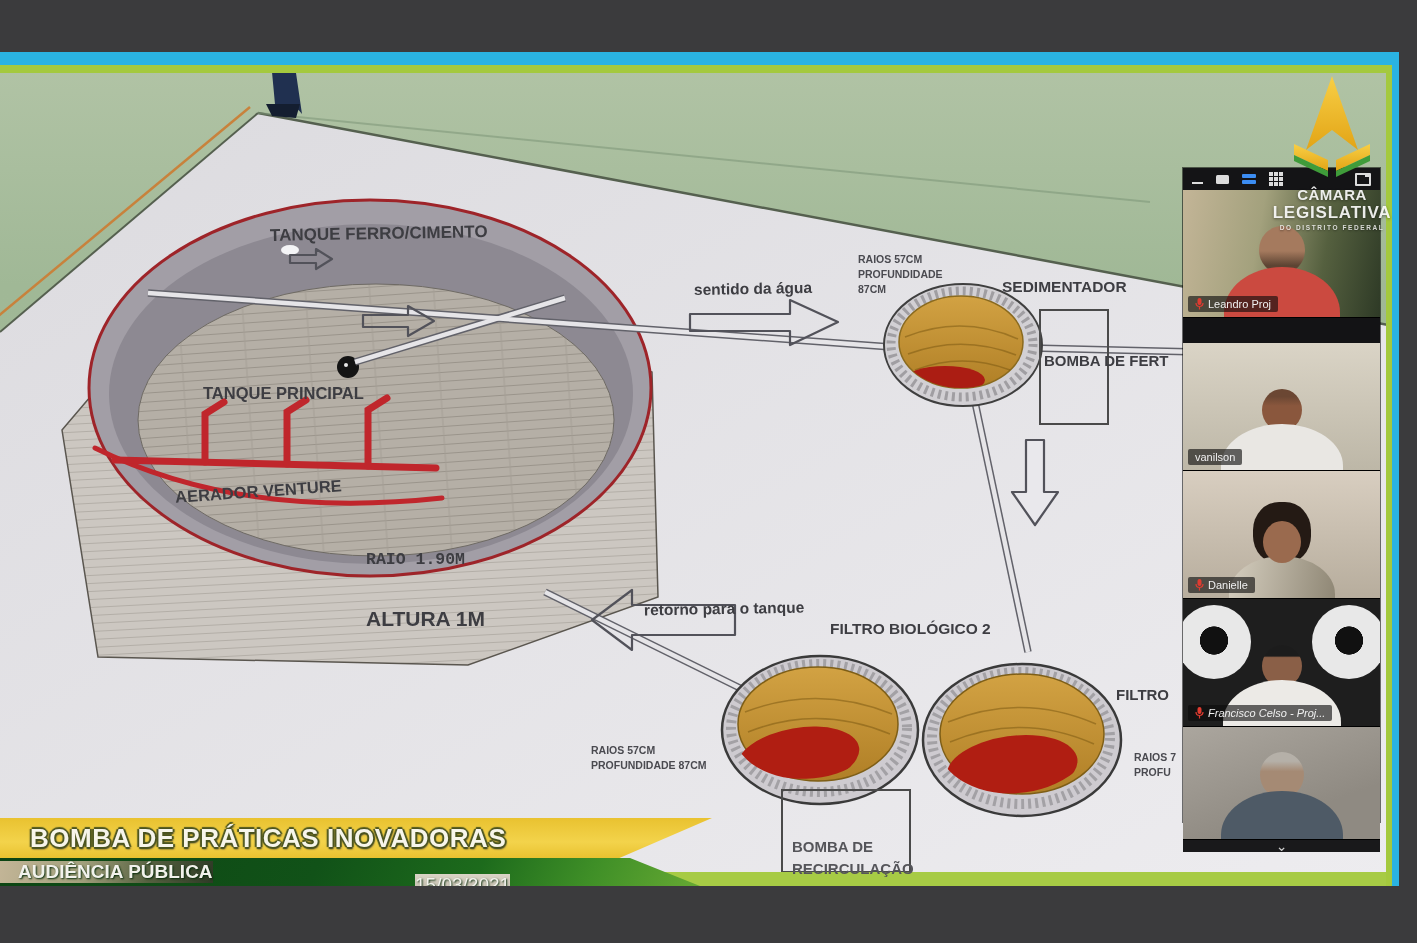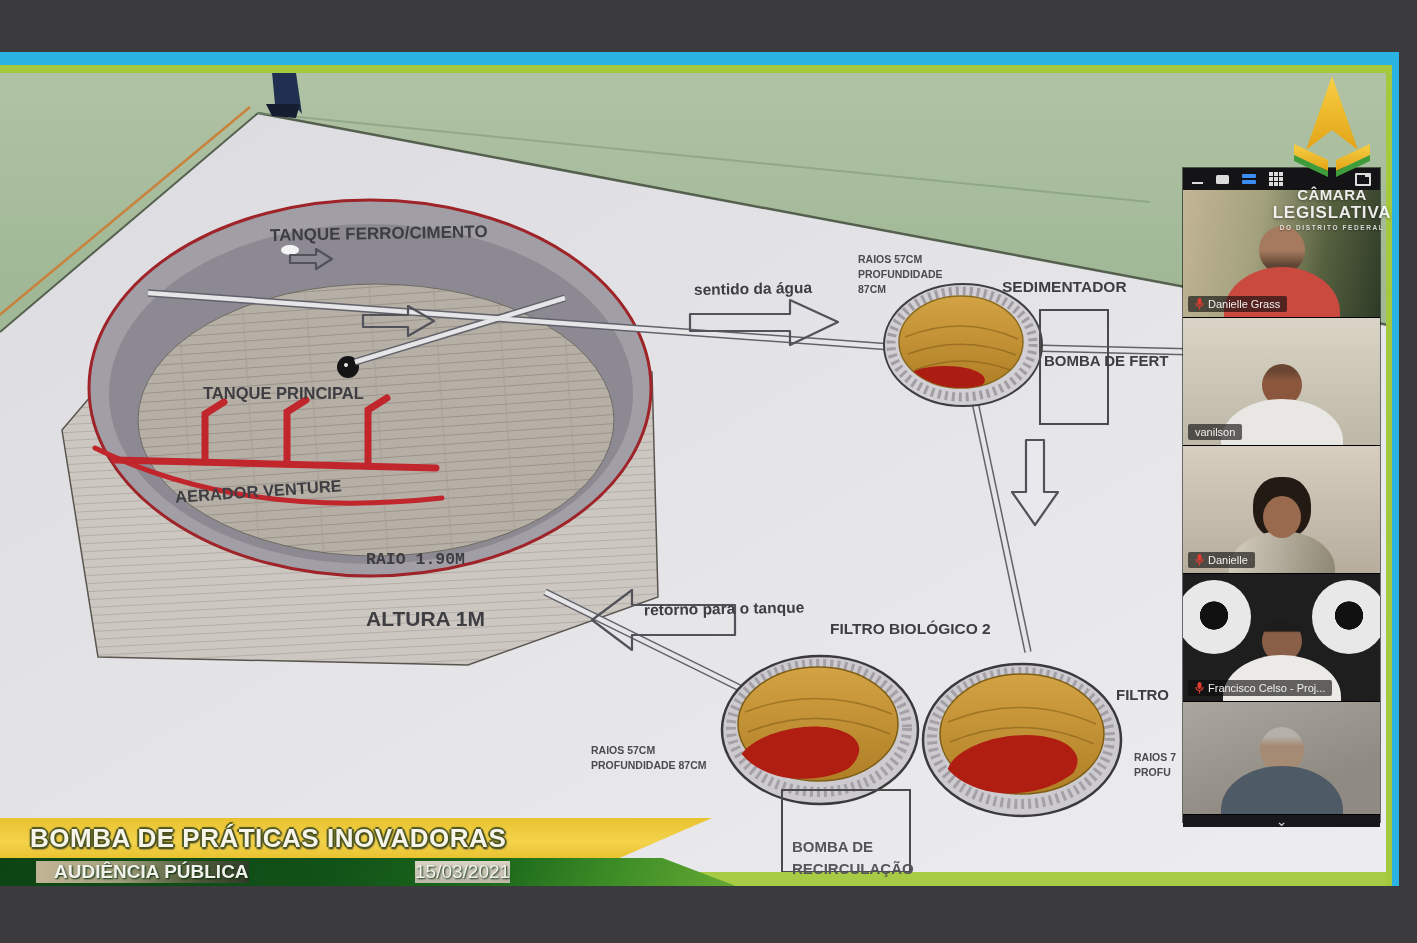--- a/index.html
+++ b/index.html
@@ -24,43 +24,43 @@
   
   #banner-yellow{position:absolute;left:0;top:766px;width:712px;height:40px;z-index:4;
      background:linear-gradient(#e9c230,#f3d34b 60%,#e9c230);
      clip-path:polygon(0 0,100% 0,87% 100%,0 100%);
      display:flex;align-items:center;}
   #banner-yellow .t{font-size:26px;font-weight:bold;color:#f7f5ea;padding-left:30px;letter-spacing:.5px;
      text-shadow:-2px 0 1px #4c5520,2px 0 1px #4c5520,0 -2px 1px #4c5520,0 2px 1px #4c5520,1px 2px 2px #333;}
   #banner-green{position:absolute;left:0;top:806px;width:700px;height:28px;z-index:4;
      background:linear-gradient(115deg,#0c4413 0%,#115218 45%,#1d6b1c 68%,#3f8f27 84%,#66a933 100%);
      clip-path:polygon(0 0,90% 0,100% 100%,0 100%);
-     display:flex;align-items:center;padding-left:36px;}
+     display:flex;align-items:center;}
   #banner-green .t1{font-size:19px;font-weight:bold;color:#f2f2ec;padding-left:18px;
      text-shadow:1px 1px 2px #052a08;}
   #banner-green .t2{position:absolute;left:415px;font-size:19px;font-weight:normal;color:#f2f2ec;
      text-shadow:1px 1px 2px #052a08;}
   
   #panel{position:absolute;left:1183px;top:168px;width:197px;height:654px;z-index:10;
      background:#131315;box-shadow:0 0 0 1px rgba(0,0,0,.55);}
   #panel-toolbar{height:22px;background:#141416;display:flex;align-items:center;gap:13px;padding:0 9px;}
   .ic-min{width:11px;height:2px;background:#dcdcdc;margin-top:8px;}
   .ic-speaker{width:13px;height:9px;background:#dcdcdc;border-radius:1.5px;}
   .ic-gallery{display:flex;flex-direction:column;gap:2px;}
   .ic-gallery i{display:block;width:14px;height:4px;background:#3c8df2;border-radius:1px;}
   .ic-grid{display:grid;grid-template-columns:repeat(3,4px);grid-auto-rows:4px;gap:1px;}
   .ic-grid i{background:#dcdcdc;display:block;}
   .ic-pop{margin-left:auto;width:12px;height:9px;border:2px solid #dcdcdc;border-radius:1px;position:relative;}
   .ic-pop:after{content:"";position:absolute;right:-1px;top:-1px;width:5px;height:3px;background:#dcdcdc;}
   .tile{position:relative;height:127px;overflow:hidden;border-bottom:1px solid #000;}
   #tile-5{height:112px;}
   .t1{background:linear-gradient(100deg,#c3b597 0%,#a3a17d 38%,#55603f 70%,#2e3a26 100%);}
-  .t2{background:linear-gradient(#dad4c6,#bdb7a7);}
+  .t2{background:linear-gradient(#dad4c6,#bdb7a7);margin-top:25px;}
   .t3{background:linear-gradient(#d8cec0,#b7ad9d);}
-  .t4{background:#1e1e1e;}
+  .t4{background:#1e1e1e;font-style:italic;}
   .t5{background:linear-gradient(160deg,#aba69e,#8f8a82 70%);}
   .person{position:absolute;bottom:0;left:50%;transform:translateX(-50%);text-align:center;}
   .head{border-radius:50%;margin:0 auto;}
   .torso{border-radius:55% 55% 0 0/100% 100% 0 0;margin:-7px auto 0;}
   .t1 .head{width:46px;height:48px;background:linear-gradient(#a57a5e 52%,#5d4433 82%);}
   .t1 .torso{width:116px;height:50px;background:#cb4a40;}
   .t2 .head{width:40px;height:42px;background:linear-gradient(#6b4733 18%,#8a573d 40%);}
   .t2 .torso{width:122px;height:46px;background:#e9e7e3;}
   .t3 .hair{position:absolute;left:50%;transform:translateX(-50%);bottom:34px;width:58px;height:62px;
       background:#241a14;border-radius:45%;}
@@ -282,21 +282,21 @@
   <div class="tile t1" id="tile-1">
     <div class="person">
         <div class="head"></div>
         <div class="torso"></div>
       </div>
     <div class="name">
       <svg width="9" height="12" viewBox="0 0 9 12">
           <rect x="2.5" y="0" width="4" height="7" rx="2" fill="#e03b30"></rect>
           <path d="M1,5 a3.5,3.5 0 0 0 7,0 M4.5,8.5 v3" stroke="#e03b30" stroke-width="1.2" fill="none"></path>
         </svg>
-      <span>Danielle Grass</span>
+      <span>Leandro Proj</span>
     </div>
   </div>
 
   <div class="tile t2" id="tile-2">
     <div class="person">
         <div class="head"></div>
         <div class="torso"></div>
       </div>
     <div class="name">
       <span>vanilson</span>

